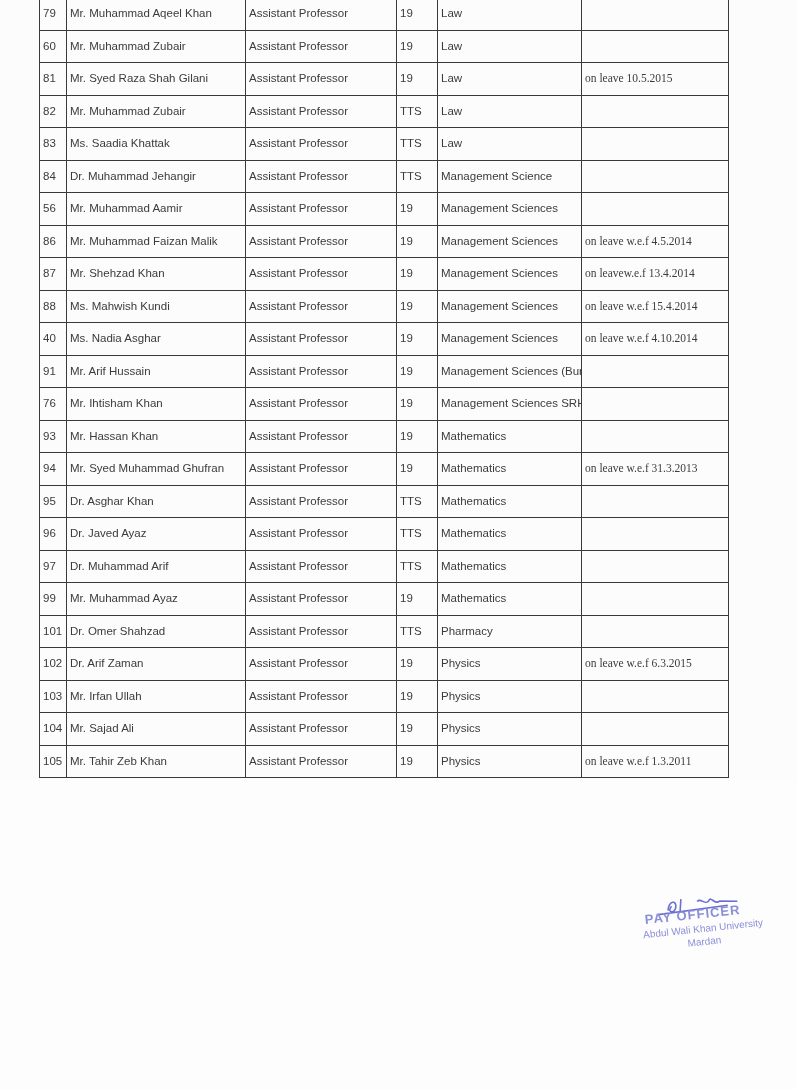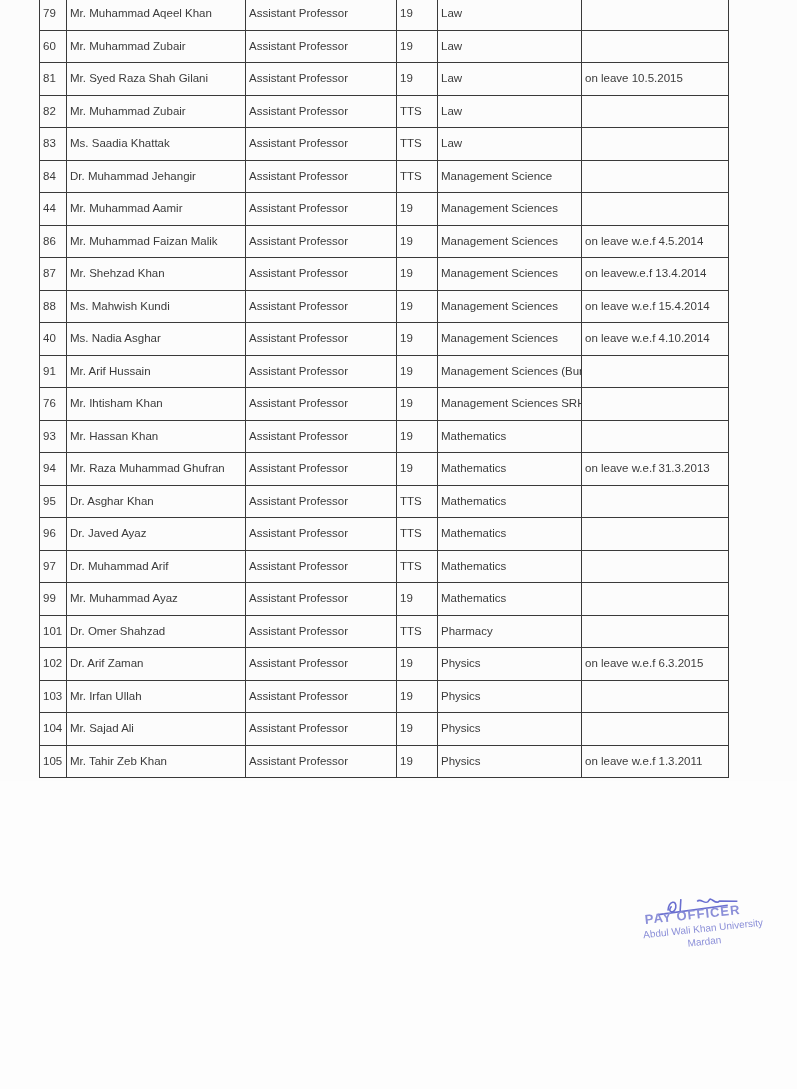--- a/index.html
+++ b/index.html
@@ -14,21 +14,21 @@
   }
   table.staff td {
     border: 1.5px solid #3a3a3a; font-size: 11.5px; padding: 0 3px; height: 31.5px;
     vertical-align: middle; color: #3b3b3b; line-height: 13px; white-space: nowrap; overflow: hidden;
   }
   td.c-no { width: 20px; padding-left: 2px; }
   td.c-name { width: 172px; }
   td.c-desig { width: 144px; }
   td.c-bps { width: 34px; }
   td.c-dept { width: 137px; white-space: normal; }
-  td.c-remarks { width: 140px; }
+  td.c-remarks { width: 140px; font-family: Liberation Serif, serif; }
   .stamp {
     position: absolute; left: 628px; top: 893px; width: 150px; height: 70px;
     transform: rotate(-6deg); color: #8b8fd8; text-align: center;
   }
   .stamp .sig { position: absolute; left: 22px; top: 0; width: 110px; height: 22px; }
   .stamp .t1 { font-size: 13px; font-weight: bold; letter-spacing: 1px; position: absolute; left: 8px; top: 13px; width: 140px; text-align: left; padding-left: 10px; }
   .stamp .t2 { font-size: 10px; position: absolute; left: 0; top: 30px; width: 150px; }
   .stamp .t3 { font-size: 10px; position: absolute; left: 0; top: 43px; width: 150px; }
 </style>
 </head>
@@ -79,21 +79,21 @@
         </tr>
         <tr>
           <td class="c-no">84</td>
           <td class="c-name">Dr. Muhammad Jehangir</td>
           <td class="c-desig">Assistant Professor</td>
           <td class="c-bps">TTS</td>
           <td class="c-dept">Management Science</td>
           <td class="c-remarks"></td>
         </tr>
         <tr>
-          <td class="c-no">44</td>
+          <td class="c-no">56</td>
           <td class="c-name">Mr. Muhammad Aamir</td>
           <td class="c-desig">Assistant Professor</td>
           <td class="c-bps">19</td>
           <td class="c-dept">Management Sciences</td>
           <td class="c-remarks"></td>
         </tr>
         <tr>
           <td class="c-no">86</td>
           <td class="c-name">Mr. Muhammad Faizan Malik</td>
           <td class="c-desig">Assistant Professor</td>
@@ -144,21 +144,21 @@
         <tr>
           <td class="c-no">93</td>
           <td class="c-name">Mr. Hassan Khan</td>
           <td class="c-desig">Assistant Professor</td>
           <td class="c-bps">19</td>
           <td class="c-dept">Mathematics</td>
           <td class="c-remarks"></td>
         </tr>
         <tr>
           <td class="c-no">94</td>
-          <td class="c-name">Mr. Raza Muhammad Ghufran</td>
+          <td class="c-name">Mr. Syed Muhammad Ghufran</td>
           <td class="c-desig">Assistant Professor</td>
           <td class="c-bps">19</td>
           <td class="c-dept">Mathematics</td>
           <td class="c-remarks">on leave w.e.f 31.3.2013</td>
         </tr>
         <tr>
           <td class="c-no">95</td>
           <td class="c-name">Dr. Asghar Khan</td>
           <td class="c-desig">Assistant Professor</td>
           <td class="c-bps">TTS</td>

